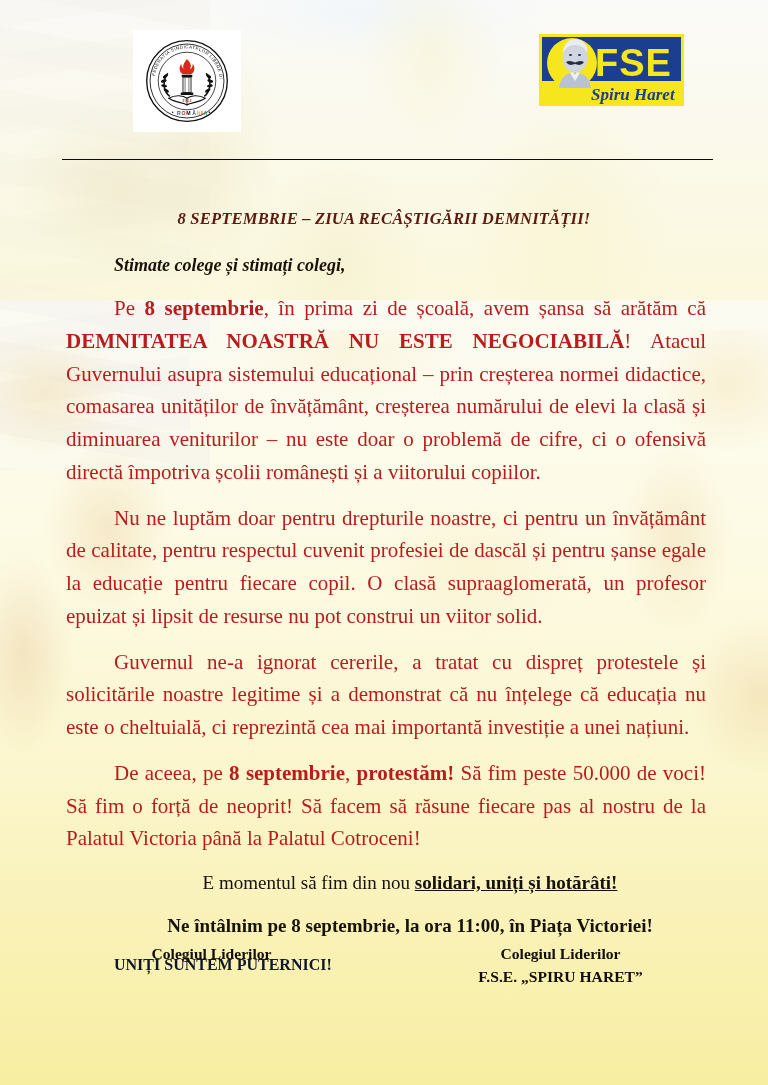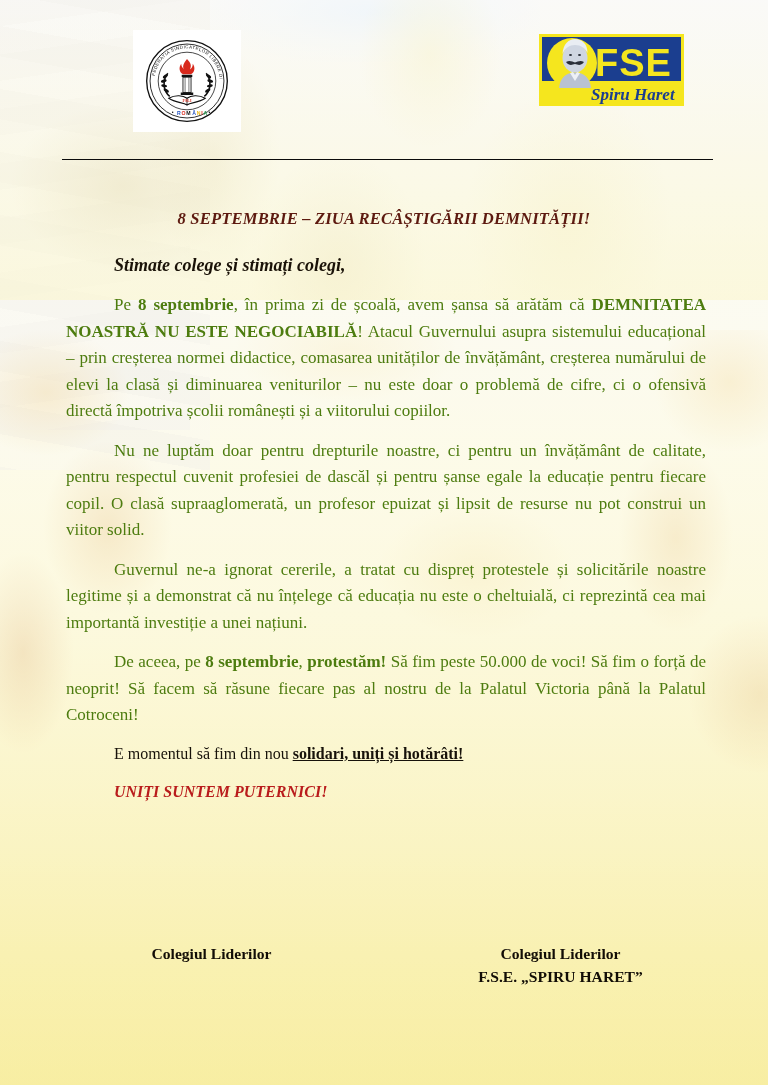--- a/index.html
+++ b/index.html
@@ -138,47 +138,46 @@
   .salutation {
     font-style: italic;
     font-weight: bold;
     font-size: 18px;
     color: #1a1208;
     margin: 0 0 16px 48px;
   }
 
   p.para {
     margin: 0 0 13px 0;
-    font-size: 17px;
+    font-size: 21px;
     line-height: 1.56;
-    color: #4d7c0f;
+    color: #b91c1c;
     text-align: justify;
     text-indent: 48px;
     hyphens: none;
   }
   p.para b { font-weight: bold; }
 
   p.line {
     margin: 0 0 13px 0;
-    font-size: 16px;
+    font-size: 19px;
     line-height: 1.56;
     color: #17120a;
     text-indent: 48px;
-    text-align: left;
+    text-align: center;
   }
   p.line.bold { font-weight: bold; }
 
   p.shout {
     margin: 0 0 13px 0;
     font-size: 16px;
     font-weight: bold;
     line-height: 1.5;
-    color: #b91c1c;
+    color: #0f172a;
     text-indent: 48px;
-    font-style: italic;
   }
 
   .signatures {
     position: absolute;
     left: 66px; top: 942px;
     width: 640px;
     display: flex;
   }
   .sig { flex: 1; text-align: center; }
   .sig .sig-line {
@@ -311,20 +310,23 @@
       </p>
 
       <p class="para">
         <span>De aceea, pe </span><b>8 septembrie</b><span>, </span><b>protestăm!</b><span> Să fim peste 50.000 de voci! Să fim o forță de neoprit! Să facem să răsune fiecare pas al nostru de la Palatul Victoria până la Palatul Cotroceni!</span>
       </p>
 
       <p class="line">
         <span>E momentul să fim din nou </span><b><u>solidari, uniți și hotărâti!</u></b>
       </p>
 
+      <p class="line bold">
+        <span>Ne întâlnim pe 8 septembrie, la ora 11:00, în Piața Victoriei!</span>
+      </p>
 
       <p class="shout">
         <span>UNIȚI SUNTEM PUTERNICI!</span>
       </p>
 
     </div>
 
     <div class="signatures">
       <div class="sig sig-left">
         <div class="sig-line">Colegiul Liderilor</div>

